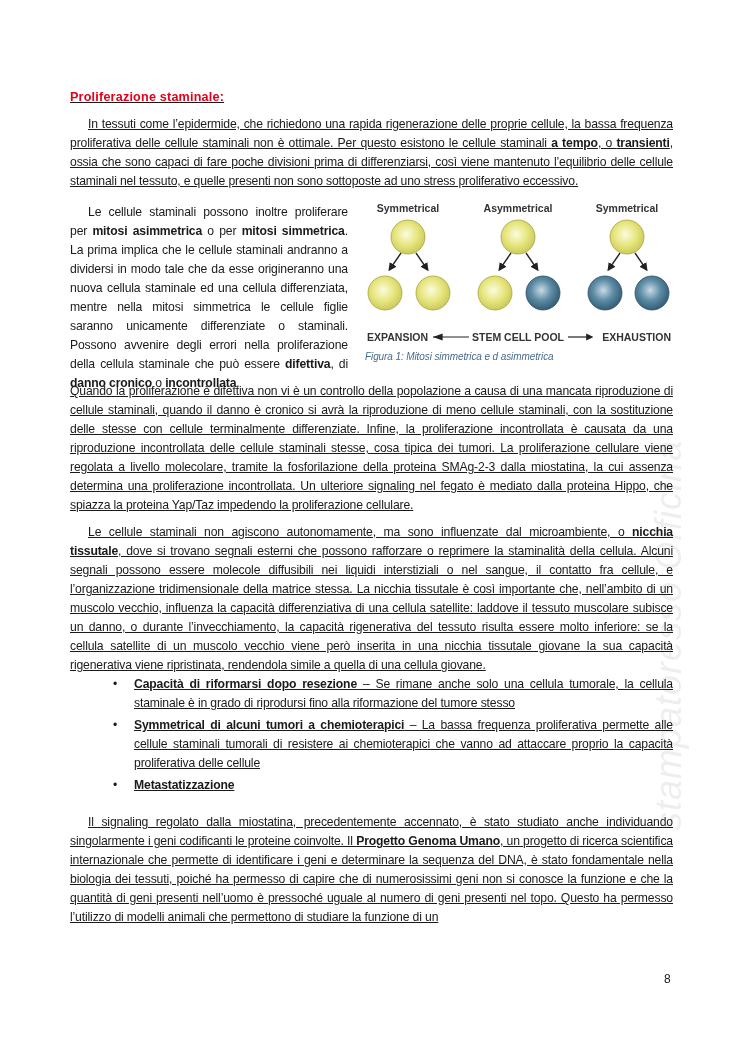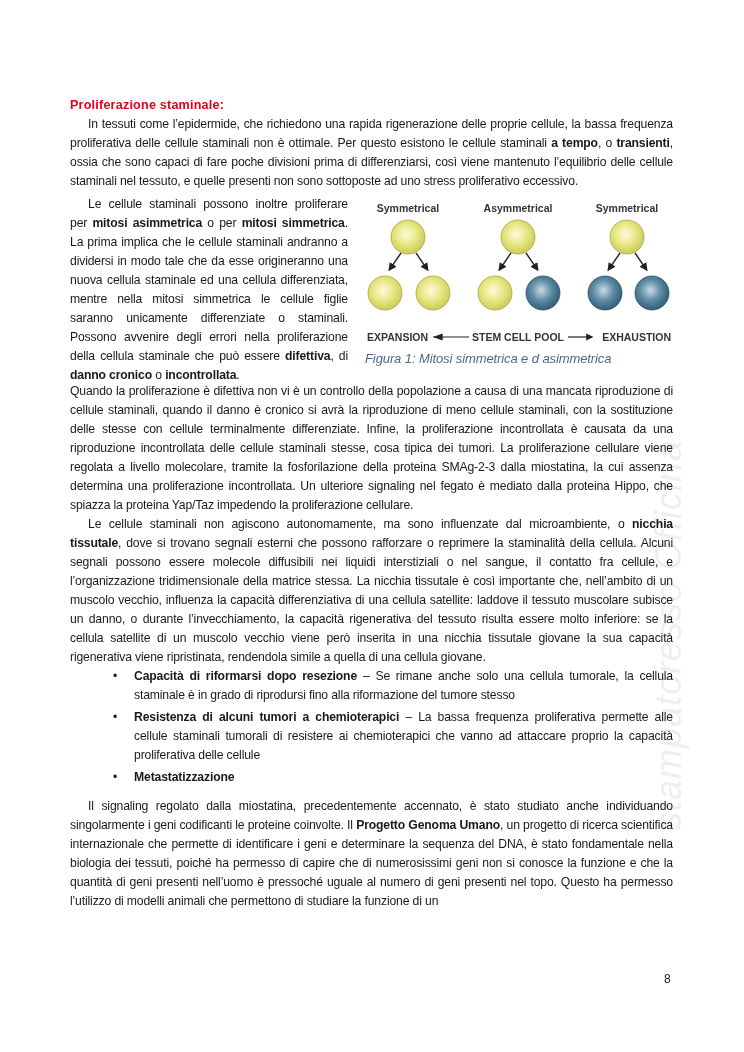--- a/index.html
+++ b/index.html
@@ -1,27 +1,27 @@
 <!DOCTYPE html>
 <html><head>
 <meta charset="utf-8">
 <style>
   html, body { margin:0; padding:0; background:#ffffff; }
   body { width:744px; height:1052px; position:relative; overflow:hidden;
          font-family:"Liberation Sans", sans-serif; color:#1a1a1a; }
   .page { position:absolute; left:0; top:0; width:744px; height:1052px; background:#fff; }
-  .col { position:absolute; left:70px; width:603px; top:96px; }
+  .col { position:absolute; left:70px; width:603px; top:88px;text-decoration:underline; }
   .h { color:#e2001a; font-weight:bold; font-size:12.6px; line-height:19px; letter-spacing:0.2px; margin:0; }
   p { margin:0; font-size:12.2px; line-height:19px; text-align:justify; letter-spacing:-0.15px; }
-  p.ind { text-indent:18px; }
+  p.ind { text-indent:18px;margin-top:8px; }
   b { font-weight:bold; }
   .float-wrap { position:relative; height:187px; }
   .left-par { position:absolute; left:0; top:0; width:278px; }
   .figure { position:absolute; left:295px; top:0; width:308px; height:187px; }
-  .fig-caption { position:absolute; left:0; top:156px; font-size:13px; font-style:italic; color:#4a6a8a; letter-spacing:-0.1px; }
+  .fig-caption { position:absolute; left:0; top:156px; font-size:10px; font-style:italic; color:#4a6a8a; letter-spacing:-0.1px; }
   ul.bul { list-style:none; margin:0; padding:0; }
   ul.bul li { position:relative; padding-left:64px; font-size:12.2px; line-height:19px; text-align:justify; letter-spacing:-0.15px; }
   ul.bul li .dot { position:absolute; left:43px; top:0; }
   .gap { height:8px; }
   .pagenum { position:absolute; left:664px; top:972px; font-size:12px; color:#222; }
   .watermark { position:absolute; left:648px; top:830px; transform-origin:0 0; transform:rotate(-90deg);
                font-size:36px; color:rgba(160,160,160,0.18); font-style:italic; white-space:nowrap; letter-spacing:1px; }
   svg text { font-family:"Liberation Sans", sans-serif; }
 </style>
 </head>
@@ -95,21 +95,21 @@
       </div>
     </div>
 
     <p>Quando la proliferazione è difettiva non vi è un controllo della popolazione a causa di una mancata riproduzione di cellule staminali, quando il danno è cronico si avrà la riproduzione di meno cellule staminali, con la sostituzione delle stesse con cellule terminalmente differenziate. Infine, la proliferazione incontrollata è causata da una riproduzione incontrollata delle cellule staminali stesse, cosa tipica dei tumori. La proliferazione cellulare viene regolata a livello molecolare, tramite la fosforilazione della proteina SMAg-2-3 dalla miostatina, la cui assenza determina una proliferazione incontrollata. Un ulteriore signaling nel fegato è mediato dalla proteina Hippo, che spiazza la proteina Yap/Taz impedendo la proliferazione cellulare.</p>
 
     <p class="ind"><span>Le cellule staminali non agiscono autonomamente, ma sono influenzate dal microambiente, o </span><b>nicchia tissutale</b><span>, dove si trovano segnali esterni che possono rafforzare o reprimere la staminalità della cellula. Alcuni segnali possono essere molecole diffusibili nei liquidi interstiziali o nel sangue, il contatto fra cellule, e l’organizzazione tridimensionale della matrice stessa. La nicchia tissutale è così importante che, nell’ambito di un muscolo vecchio, influenza la capacità differenziativa di una cellula satellite: laddove il tessuto muscolare subisce un danno, o durante l’invecchiamento, la capacità rigenerativa del tessuto risulta essere molto inferiore: se la cellula satellite di un muscolo vecchio viene però inserita in una nicchia tissutale giovane la sua capacità rigenerativa viene ripristinata, rendendola simile a quella di una cellula giovane.</span></p>
 
 
     <ul class="bul">
       <li><span class="dot">•</span><b>Capacità di riformarsi dopo resezione</b><span> – Se rimane anche solo una cellula tumorale, la cellula staminale è in grado di riprodursi fino alla riformazione del tumore stesso</span></li>
-      <li style="margin-top:3px"><span class="dot">•</span><b>Resistenza di alcuni tumori a chemioterapici</b><span> – La bassa frequenza proliferativa permette alle cellule staminali tumorali di resistere ai chemioterapici che vanno ad attaccare proprio la capacità proliferativa delle cellule</span></li>
+      <li style="margin-top:3px"><span class="dot">•</span><b>Symmetrical di alcuni tumori a chemioterapici</b><span> – La bassa frequenza proliferativa permette alle cellule staminali tumorali di resistere ai chemioterapici che vanno ad attaccare proprio la capacità proliferativa delle cellule</span></li>
       <li style="margin-top:3px"><span class="dot">•</span><b>Metastatizzazione</b><span></span></li>
     </ul>
 
 
     <div class="gap" style="height:10px"></div>
 
 
     <p class="ind"><span>Il signaling regolato dalla miostatina, precedentemente accennato, è stato studiato anche individuando singolarmente i geni codificanti le proteine coinvolte. Il </span><b>Progetto Genoma Umano</b><span>, un progetto di ricerca scientifica internazionale che permette di identificare i geni e determinare la sequenza del DNA, è stato fondamentale nella biologia dei tessuti, poiché ha permesso di capire che di numerosissimi geni non si conosce la funzione e che la quantità di geni presenti nell’uomo è pressoché uguale al numero di geni presenti nel topo. Questo ha permesso l’utilizzo di modelli animali che permettono di studiare la funzione di un</span></p>
   </div>
 

